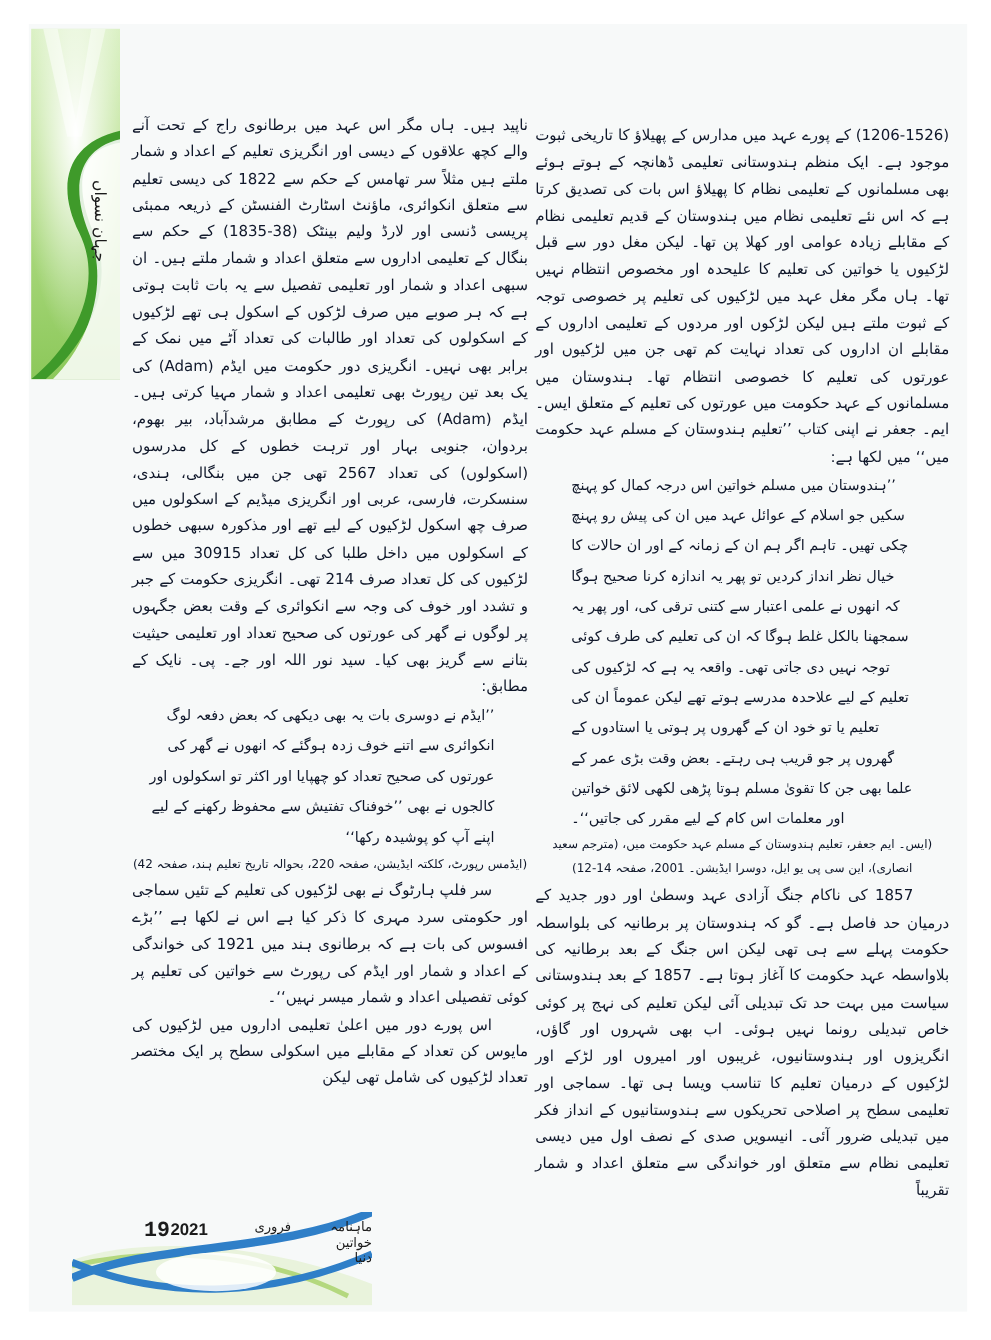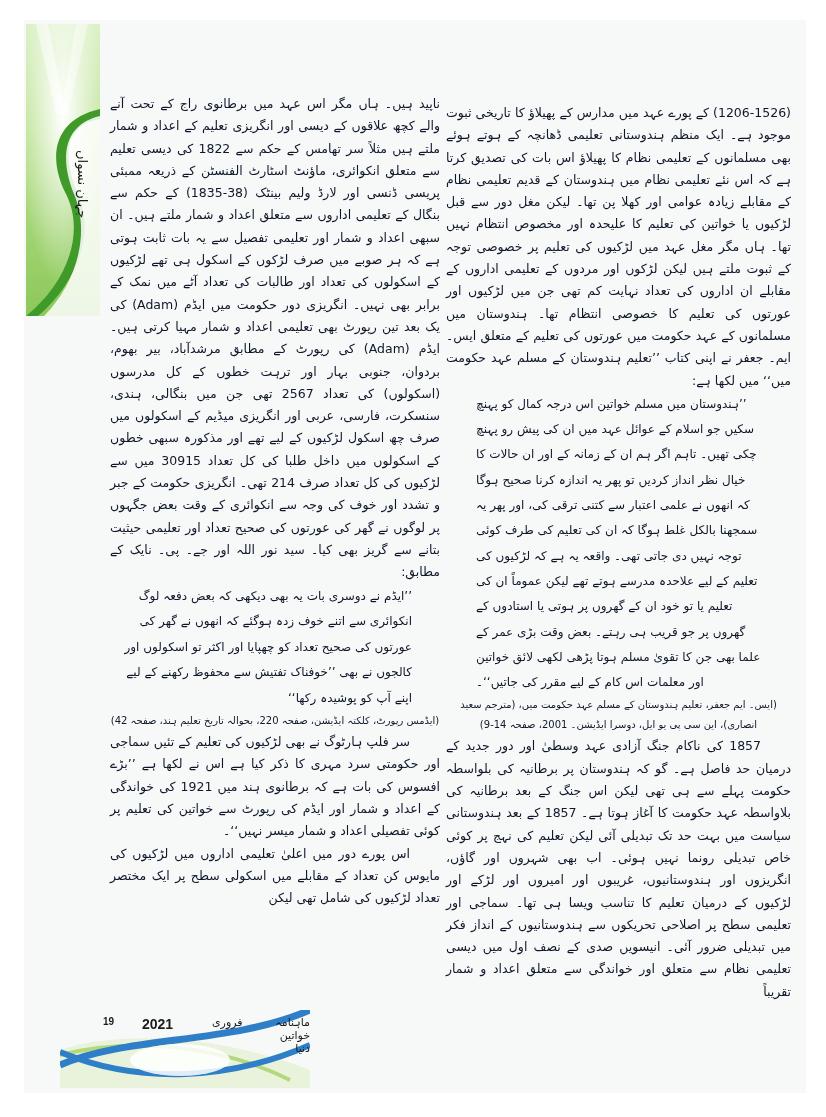--- a/index.html
+++ b/index.html
@@ -19,21 +19,21 @@
   .col-right { left: 446px; top: 102px; width: 345px; }
   .col-left { left: 110px; top: 93px; width: 330px; }
   .quote { text-align: left; padding: 0 30px; font-size: 12px; line-height: 25.3px; }
   .col-left .quote { padding: 0 28px 0 10px; text-align: right; line-height: 25.5px; }
   .ref { font-size: 10px; line-height: 20px; text-align: center; }
   .ref-left { text-align: right; padding-right: 20px; }
   .para { text-indent: 30px; }
   .footer { position: absolute; left: 60px; top: 1010px; width: 250px; height: 78px; overflow: hidden; }
   .footer svg { position: absolute; left: 0; top: 0; }
   .footer-text { position: absolute; top: 6px; font-weight: bold; color: #1b1b1b; }
-  .footer-page { left: 43px; font-size: 10px; font-family: Liberation Sans, sans-serif; }
+  .footer-page { left: 60px; font-size: 18px; font-family: Liberation Mono, monospace; }
   .footer-year { left: 82px; font-size: 14px; font-family: "Liberation Sans", sans-serif; }
   .footer-month { left: 152px; font-size: 11px; font-weight: normal; direction: rtl; }
   .footer-mag { left: 205px; font-size: 11px; font-weight: normal; direction: rtl; }
 </style>
 </head>
 <body>
 
 <div class="page"></div>
 
 <div class="banner">
@@ -49,21 +49,21 @@
     <polygon points="50,0 62,0 42,90 35,90" fill="#ffffff" opacity="0.45"></polygon>
     <path d="M74,85 C30,95 20,130 40,170 C60,210 40,260 0,292 L0,292 L12,292 C50,260 70,210 52,170 C35,130 40,100 74,95 Z" fill="#3f9a2a"></path>
     <path d="M74,92 C40,100 32,130 48,170 C65,210 50,260 18,292 L74,292 Z" fill="#ffffff" opacity="0.85"></path>
   </svg>
   <div class="banner-title">جہان نسواں</div>
 </div>
 
 <div class="col col-right">
   <p>(1206-1526) کے پورے عہد میں مدارس کے پھیلاؤ کا تاریخی ثبوت موجود ہے۔ ایک منظم ہندوستانی تعلیمی ڈھانچہ کے ہوتے ہوئے بھی مسلمانوں کے تعلیمی نظام کا پھیلاؤ اس بات کی تصدیق کرتا ہے کہ اس نئے تعلیمی نظام میں ہندوستان کے قدیم تعلیمی نظام کے مقابلے زیادہ عوامی اور کھلا پن تھا۔ لیکن مغل دور سے قبل لڑکیوں یا خواتین کی تعلیم کا علیحدہ اور مخصوص انتظام نہیں تھا۔ ہاں مگر مغل عہد میں لڑکیوں کی تعلیم پر خصوصی توجہ کے ثبوت ملتے ہیں لیکن لڑکوں اور مردوں کے تعلیمی اداروں کے مقابلے ان اداروں کی تعداد نہایت کم تھی جن میں لڑکیوں اور عورتوں کی تعلیم کا خصوصی انتظام تھا۔ ہندوستان میں مسلمانوں کے عہد حکومت میں عورتوں کی تعلیم کے متعلق ایس۔ ایم۔ جعفر نے اپنی کتاب ’’تعلیم ہندوستان کے مسلم عہد حکومت میں‘‘ میں لکھا ہے:</p>
   <p class="quote">’’ہندوستان میں مسلم خواتین اس درجہ کمال کو پہنچ سکیں جو اسلام کے عوائل عہد میں ان کی پیش رو پہنچ چکی تھیں۔ تاہم اگر ہم ان کے زمانہ کے اور ان حالات کا خیال نظر انداز کردیں تو پھر یہ اندازہ کرنا صحیح ہوگا کہ انھوں نے علمی اعتبار سے کتنی ترقی کی، اور پھر یہ سمجھنا بالکل غلط ہوگا کہ ان کی تعلیم کی طرف کوئی توجہ نہیں دی جاتی تھی۔ واقعہ یہ ہے کہ لڑکیوں کی تعلیم کے لیے علاحدہ مدرسے ہوتے تھے لیکن عموماً ان کی تعلیم یا تو خود ان کے گھروں پر ہوتی یا استادوں کے گھروں پر جو قریب ہی رہتے۔ بعض وقت بڑی عمر کے علما بھی جن کا تقویٰ مسلم ہوتا پڑھی لکھی لائق خواتین اور معلمات اس کام کے لیے مقرر کی جاتیں‘‘۔</p>
-  <p class="ref">(ایس۔ ایم جعفر، تعلیم ہندوستان کے مسلم عہد حکومت میں، (مترجم سعید انصاری)، این سی پی یو ایل، دوسرا ایڈیشن۔ 2001، صفحہ 14-9)</p>
+  <p class="ref">(ایس۔ ایم جعفر، تعلیم ہندوستان کے مسلم عہد حکومت میں، (مترجم سعید انصاری)، این سی پی یو ایل، دوسرا ایڈیشن۔ 2001، صفحہ 14-12)</p>
   <p class="para">1857 کی ناکام جنگ آزادی عہد وسطیٰ اور دور جدید کے درمیان حد فاصل ہے۔ گو کہ ہندوستان پر برطانیہ کی بلواسطہ حکومت پہلے سے ہی تھی لیکن اس جنگ کے بعد برطانیہ کی بلاواسطہ عہد حکومت کا آغاز ہوتا ہے۔ 1857 کے بعد ہندوستانی سیاست میں بہت حد تک تبدیلی آئی لیکن تعلیم کی نہج پر کوئی خاص تبدیلی رونما نہیں ہوئی۔ اب بھی شہروں اور گاؤں، انگریزوں اور ہندوستانیوں، غریبوں اور امیروں اور لڑکے اور لڑکیوں کے درمیان تعلیم کا تناسب ویسا ہی تھا۔ سماجی اور تعلیمی سطح پر اصلاحی تحریکوں سے ہندوستانیوں کے انداز فکر میں تبدیلی ضرور آئی۔ انیسویں صدی کے نصف اول میں دیسی تعلیمی نظام سے متعلق اور خواندگی سے متعلق اعداد و شمار تقریباً</p>
 </div>
 
 <div class="col col-left">
   <p>ناپید ہیں۔ ہاں مگر اس عہد میں برطانوی راج کے تحت آنے والے کچھ علاقوں کے دیسی اور انگریزی تعلیم کے اعداد و شمار ملتے ہیں مثلاً سر تھامس کے حکم سے 1822 کی دیسی تعلیم سے متعلق انکوائری، ماؤنٹ اسٹارٹ الفنسٹن کے ذریعہ ممبئی پریسی ڈنسی اور لارڈ ولیم بینٹک (38-1835) کے حکم سے بنگال کے تعلیمی اداروں سے متعلق اعداد و شمار ملتے ہیں۔ ان سبھی اعداد و شمار اور تعلیمی تفصیل سے یہ بات ثابت ہوتی ہے کہ ہر صوبے میں صرف لڑکوں کے اسکول ہی تھے لڑکیوں کے اسکولوں کی تعداد اور طالبات کی تعداد آٹے میں نمک کے برابر بھی نہیں۔ انگریزی دور حکومت میں ایڈم (Adam) کی یک بعد تین رپورٹ بھی تعلیمی اعداد و شمار مہیا کرتی ہیں۔ ایڈم (Adam) کی رپورٹ کے مطابق مرشدآباد، بیر بھوم، بردوان، جنوبی بہار اور ترہت خطوں کے کل مدرسوں (اسکولوں) کی تعداد 2567 تھی جن میں بنگالی، ہندی، سنسکرت، فارسی، عربی اور انگریزی میڈیم کے اسکولوں میں صرف چھ اسکول لڑکیوں کے لیے تھے اور مذکورہ سبھی خطوں کے اسکولوں میں داخل طلبا کی کل تعداد 30915 میں سے لڑکیوں کی کل تعداد صرف 214 تھی۔ انگریزی حکومت کے جبر و تشدد اور خوف کی وجہ سے انکوائری کے وقت بعض جگہوں پر لوگوں نے گھر کی عورتوں کی صحیح تعداد اور تعلیمی حیثیت بتانے سے گریز بھی کیا۔ سید نور اللہ اور جے۔ پی۔ نایک کے مطابق:</p>
   <p class="quote">’’ایڈم نے دوسری بات یہ بھی دیکھی کہ بعض دفعہ لوگ انکوائری سے اتنے خوف زدہ ہوگئے کہ انھوں نے گھر کی عورتوں کی صحیح تعداد کو چھپایا اور اکثر تو اسکولوں اور کالجوں نے بھی ’’خوفناک تفتیش سے محفوظ رکھنے کے لیے اپنے آپ کو پوشیدہ رکھا‘‘</p>
   <p class="ref">(ایڈمس رپورٹ، کلکتہ ایڈیشن، صفحہ 220، بحوالہ تاریخ تعلیم ہند، صفحہ 42)</p>
   <p class="para">سر فلپ ہارٹوگ نے بھی لڑکیوں کی تعلیم کے تئیں سماجی اور حکومتی سرد مہری کا ذکر کیا ہے اس نے لکھا ہے ’’بڑے افسوس کی بات ہے کہ برطانوی ہند میں 1921 کی خواندگی کے اعداد و شمار اور ایڈم کی رپورٹ سے خواتین کی تعلیم پر کوئی تفصیلی اعداد و شمار میسر نہیں‘‘۔</p>
   <p class="para">اس پورے دور میں اعلیٰ تعلیمی اداروں میں لڑکیوں کی مایوس کن تعداد کے مقابلے میں اسکولی سطح پر ایک مختصر تعداد لڑکیوں کی شامل تھی لیکن</p>
 </div>

